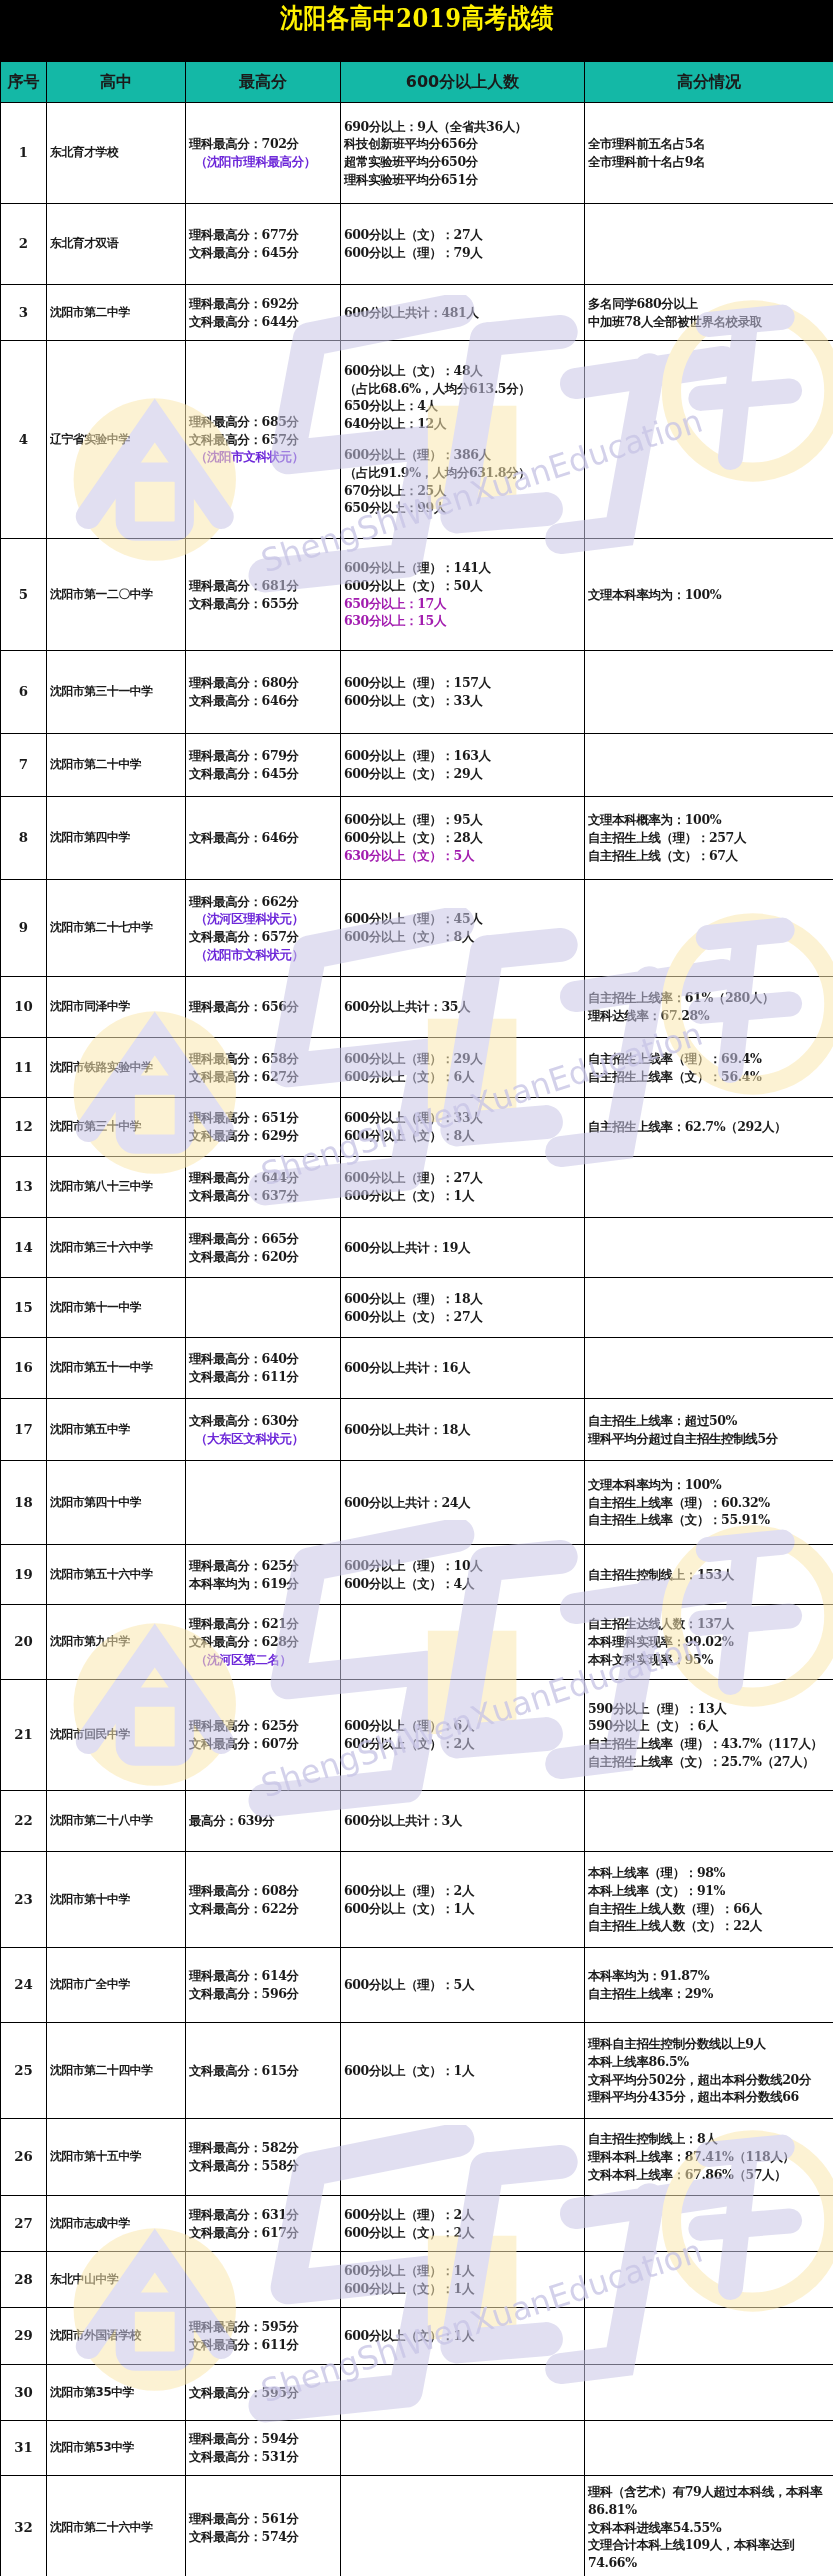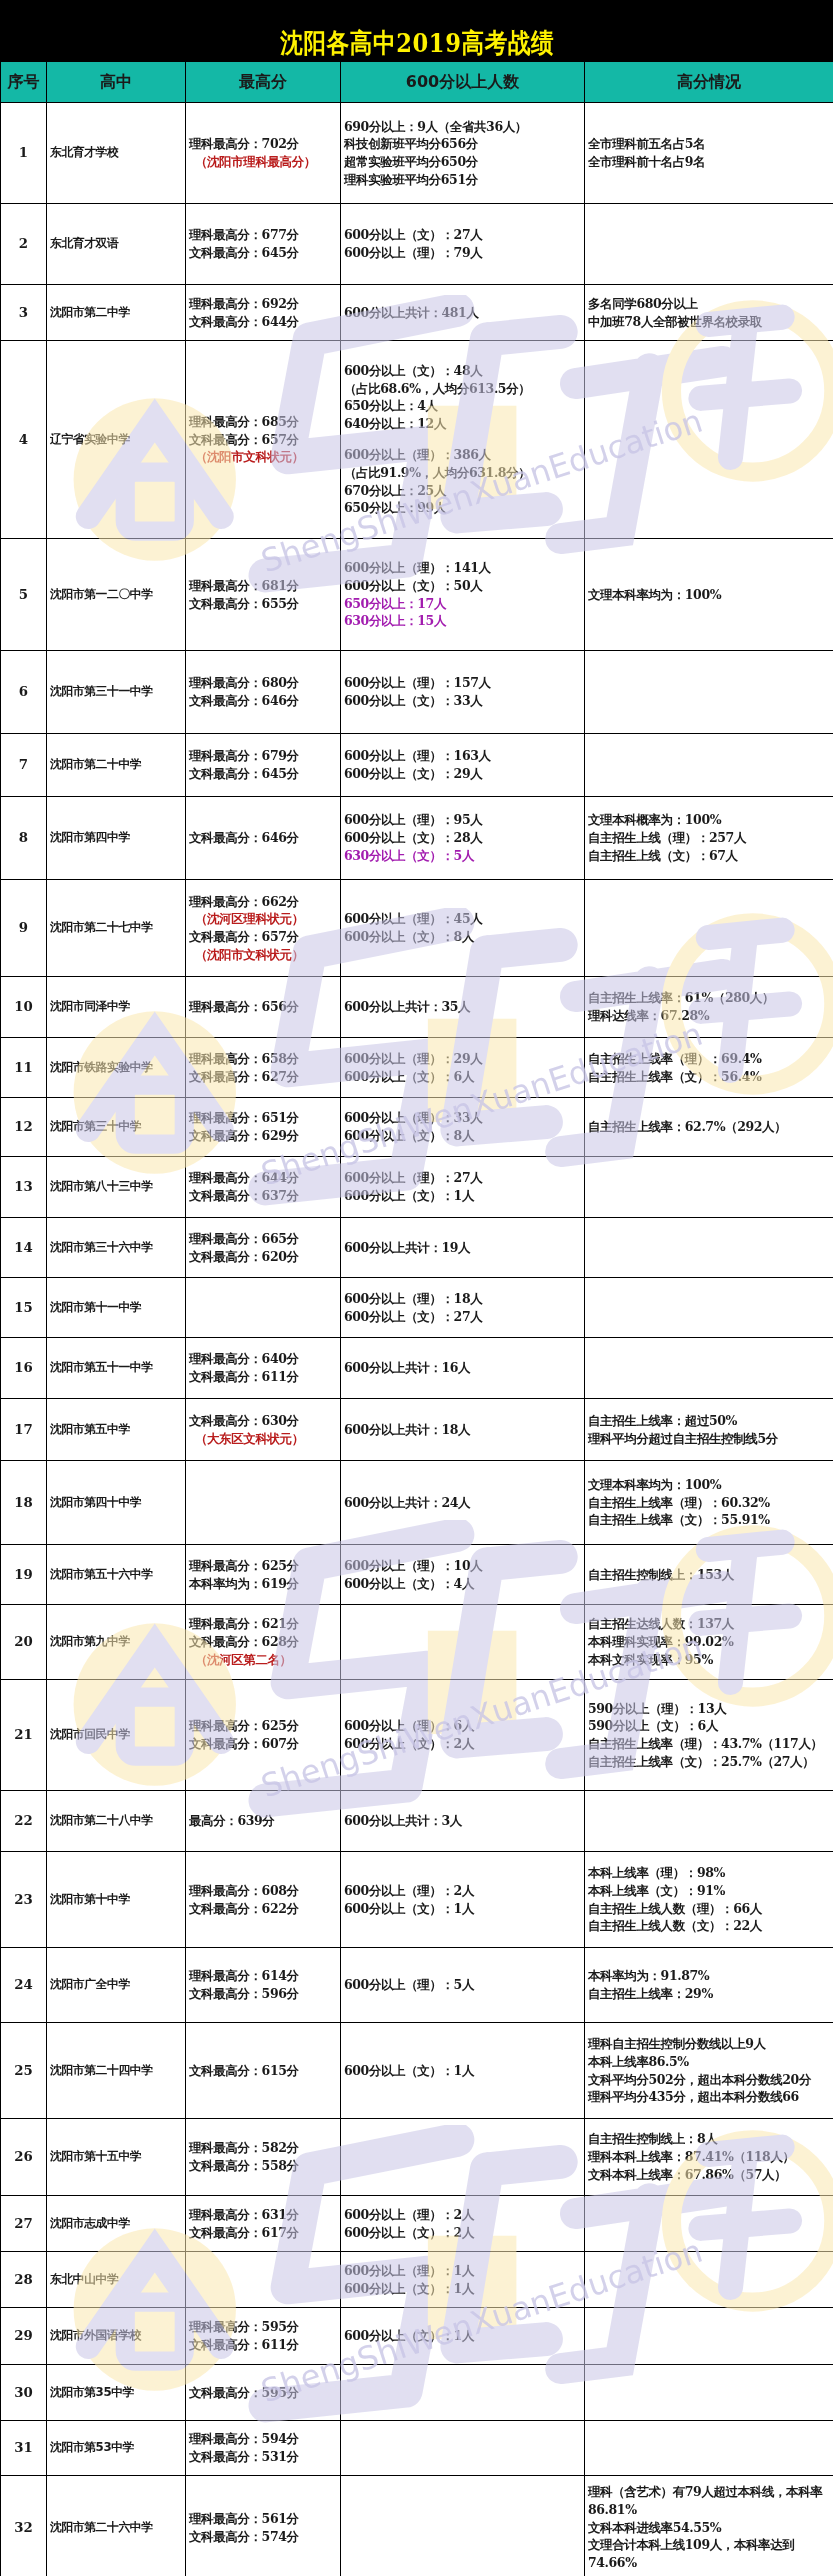--- a/index.html
+++ b/index.html
@@ -2,21 +2,21 @@
 <html style="font-size:11.8px"><head>
 <meta charset="utf-8">
 <style>
   html, body { margin: 0; padding: 0; }
   body {
     width: 834px; height: 2576px; background: #ffffff; position: relative; overflow: hidden;
     font-family: "DejaVu Serif", "Liberation Serif", serif;
   }
   .title-bar {
     position: absolute; left: 0; top: 0; width: 834px; height: 61px; background: #000;
-    display: flex; align-items: flex-end; justify-content: center;
+    display: flex; align-items: flex-start; justify-content: center;
   }
   .title-bar span {
     color: #fff200; font-size: 26.6px; font-weight: bold; letter-spacing: 0.7px;
     font-family: "DejaVu Serif", serif; transform: scaleX(0.85); display: inline-block;
   }
   table.grid {
     position: absolute; left: 0; top: 61px; width: 832px;
     border-collapse: collapse; table-layout: fixed;
   }
   table.grid td, table.grid th {
@@ -25,21 +25,21 @@
     overflow: hidden;
   }
   table.grid th {
     background: #14b8a6; font-size: 16px; text-align: center; height: 40px;
     font-family: "DejaVu Sans", sans-serif;
   }
   table.grid td.num { text-align: center; font-size: 13.3px; padding: 0; }
   table.grid td.name { font-family: "DejaVu Sans", sans-serif; font-size: 11.8px; letter-spacing: -0.4px; white-space: nowrap; }
   td .ln { display: block; white-space: nowrap; letter-spacing: -0.4px; }
   td .ln.wrap { white-space: normal; }
-  td .ln.red { color: #b91c1c; padding-left: 5.9px; }
+  td .ln.red { color: #6d28d9; padding-left: 5.9px; }
   td .ln.gray { color: #a21caf; }
   td .gap { display: block; height: 13.3px; }
   .wm {
     position: absolute; pointer-events: none; z-index: 5; opacity: 0.55;
   }
   .wm-text {
     position: absolute; pointer-events: none; z-index: 5; color: #c9c6e6;
     font-family: "DejaVu Sans", sans-serif; font-size: 32px; transform: rotate(-18deg);
     opacity: 0.8; white-space: nowrap;
   }

